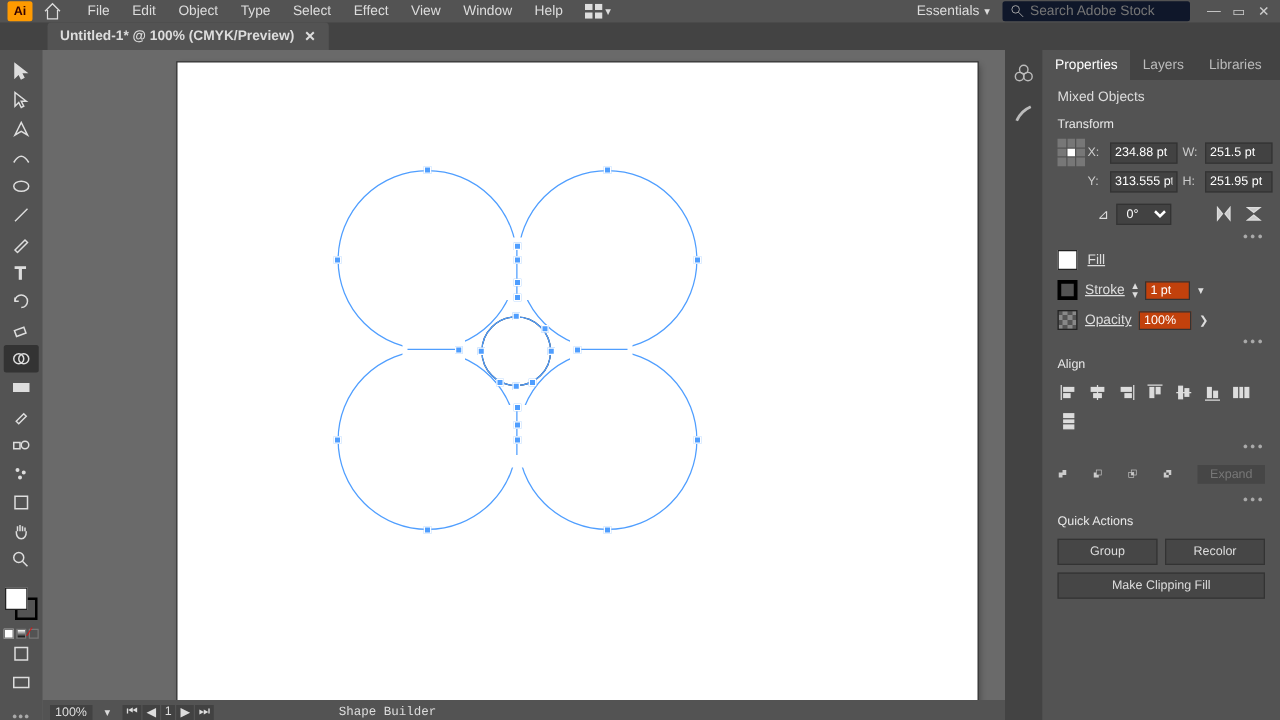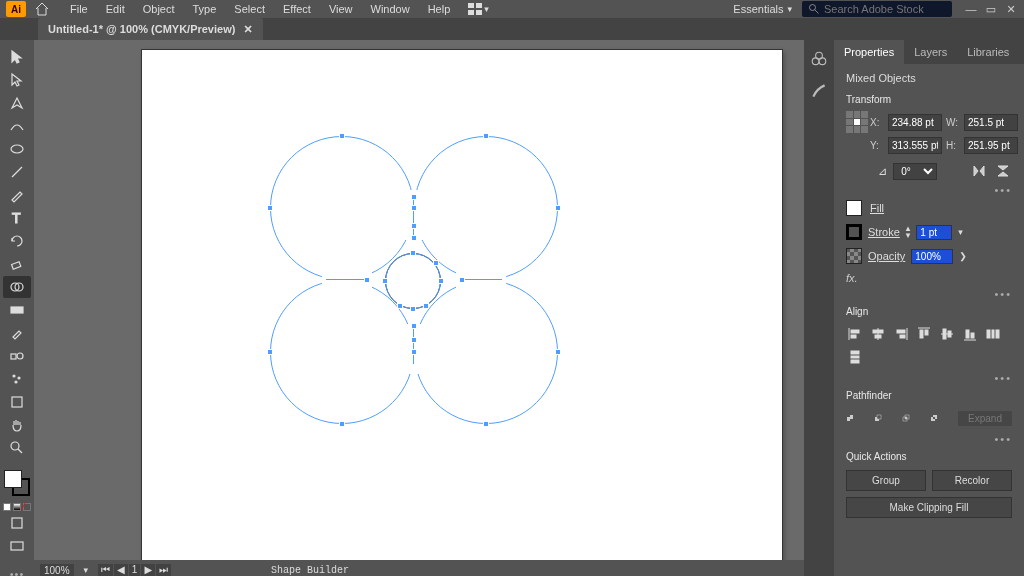--- a/index.html
+++ b/index.html
@@ -60,21 +60,21 @@
   .ref-pt div { background:#777;}
   .ref-pt div.sel{background:#fff;}
   .field { display:flex;align-items:center;gap:4px;}
   .field label { color:#ccc;font-size:10px;width:14px;}
   .field input { width:54px;background:#424242;border:1px solid #333;color:#fff;font-size:10px;padding:2px 3px;}
   .angle-row {display:flex;align-items:center;gap:6px;padding:4px 12px 4px 44px;}
   .angle-row select{background:#424242;border:1px solid #333;color:#fff;font-size:10px;padding:1px 3px;width:44px;}
   .appearance-row { display:flex;align-items:center;gap:8px;padding:4px 12px;}
   .app-swatch { width:16px;height:16px;border:1px solid #222;}
   .stroke-row {display:flex;align-items:center;gap:6px;padding:4px 12px;}
-  .stroke-input{width:36px;background:#1d4ed8;border:1px solid #333;color:#fff;font-size:10px;padding:1px 3px;}
+  .stroke-input{width:36px;background:#c2410c;border:1px solid #333;color:#fff;font-size:10px;padding:1px 3px;}
   .opacity-row{display:flex;align-items:center;gap:6px;padding:4px 12px;}
   .opacity-row .stroke-input{width:42px;}
   .fx-row{padding:4px 12px;color:#ccc;font-style:italic;}
   .more-dots { text-align:right;padding:0 12px;color:#aaa;letter-spacing:2px;cursor:pointer;}
   .align-row { display:flex;gap:5px;padding:6px 12px;flex-wrap:wrap;}
   .ic-btn { width:18px;height:18px;background:transparent;display:flex;align-items:center;justify-content:center;cursor:pointer;}
   .ic-btn svg{width:16px;height:16px;stroke:#ddd;fill:#ddd;}
   .pathfinder-row { display:flex;gap:20px;padding:6px 12px;align-items:center;}
   .pf-btn{width:18px;height:18px;display:flex;align-items:center;justify-content:center;cursor:pointer;}
   .expand-btn{margin-left:auto;padding:2px 10px;background:#464646;color:#777;font-size:10px;}
@@ -406,21 +406,20 @@
           <span style="font-size:9px;line-height:7px;">▴<br>▾</span>
           <input class="stroke-input" value="1 pt" style="">
           <span class="chev">▾</span>
         </div>
         <div class="opacity-row">
           <div class="app-swatch" style="background:repeating-conic-gradient(#888 0 25%,#555 0 50%) 50%/8px 8px"></div>
           <span class="underline-link">Opacity</span>
           <input class="stroke-input" value="100%" style="">
           <span class="chev">❯</span>
         </div>
-        <div class="fx-row">fx.</div>
         <div class="more-dots">•••</div>
 
         <div class="section-sub">Align</div>
         <div class="align-row">
           <span class="ic-btn">
               <svg viewBox="0 0 16 16">
                 <line x1="2" y1="2" x2="2" y2="14" stroke="#ddd"></line>
                 <rect x="4" y="4" width="8" height="3" fill="#ddd"></rect>
                 <rect x="4" y="9" width="5" height="3" fill="#ddd"></rect>
               </svg>
@@ -470,21 +469,20 @@
           <span class="ic-btn">
               <svg viewBox="0 0 16 16">
                 <rect x="4" y="2" width="8" height="3" fill="#ddd"></rect>
                 <rect x="4" y="7" width="8" height="2" fill="#ddd"></rect>
                 <rect x="4" y="11" width="8" height="3" fill="#ddd"></rect>
               </svg>
             </span>
         </div>
         <div class="more-dots">•••</div>
 
-        <div class="section-sub">Pathfinder</div>
         <div class="pathfinder-row">
           <span class="pf-btn">
               <svg viewBox="0 0 16 16">
                 <path d="M2 6 h6 v-4 h6 v8 h-6 v4 h-6 z" fill="#ccc"></path>
               </svg>
             </span>
           <span class="pf-btn">
               <svg viewBox="0 0 16 16">
                 <rect x="2" y="6" width="8" height="8" fill="#ccc"></rect>
                 <rect x="6" y="2" width="8" height="8" fill="#535353" stroke="#ccc"></rect>

